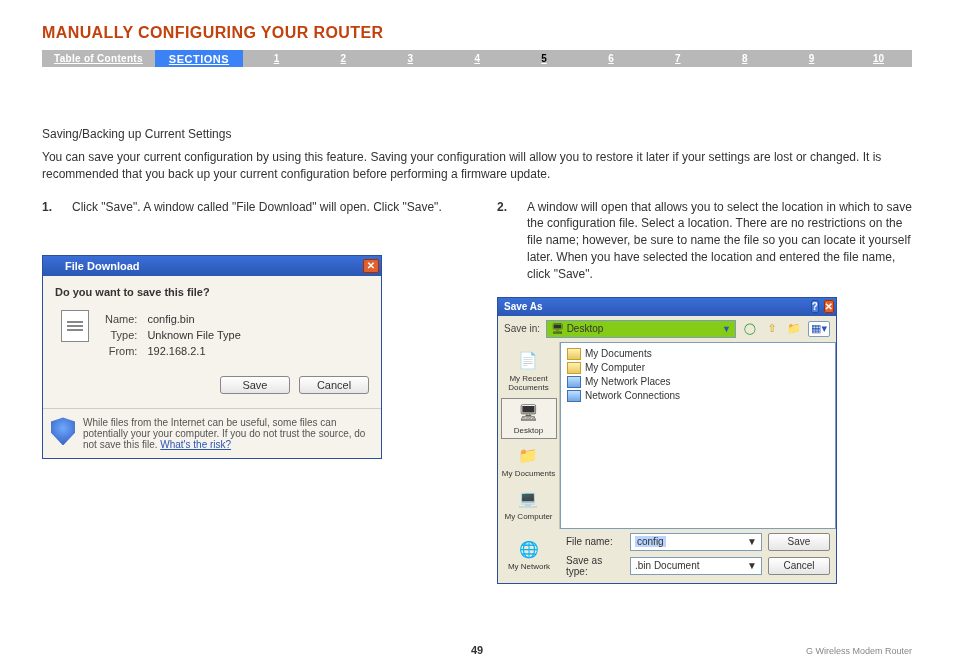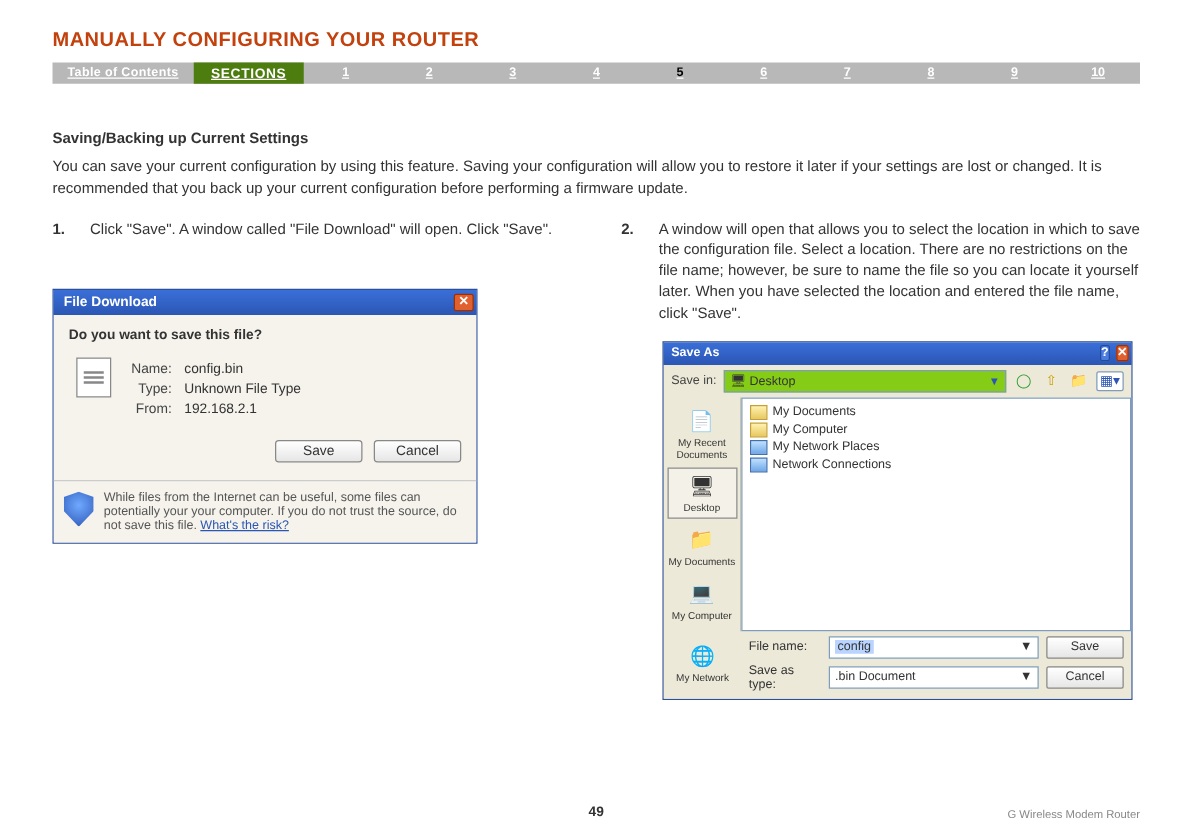--- a/index.html
+++ b/index.html
@@ -29,41 +29,42 @@
     font-size: 10px;
     color: #fff;
     text-decoration: underline;
   }
   .navbar .toc {
     padding: 0 12px;
     font-weight: bold;
     letter-spacing: 0.3px;
   }
   .navbar .sections {
-    background: #4d7c0f;
+    background: #3b82f6;
     padding: 0 14px;
     height: 100%;
     display: flex;
     align-items: center;
     font-weight: bold;
     font-size: 11px;
     letter-spacing: 0.5px;
   }
   .navbar .num {
     flex: 1;
     text-align: center;
     font-weight: bold;
   }
   .navbar .num.active { color: #000; }
 
   .content { padding-top: 36px; }
   .subheading {
-    font-weight: bold;
+    font-weight: normal;
     font-size: 12px;
     margin-bottom: 8px;
+    margin-top: 24px;
   }
   .intro {
     font-size: 12px;
     line-height: 1.4;
     margin-bottom: 16px;
   }
   .cols {
     display: flex;
     gap: 40px;
   }
@@ -87,21 +88,21 @@
     color: #333;
     margin-top: 40px;
   }
   .filedl .titlebar {
     background: linear-gradient(#3a6fd8, #2b56b4);
     color: #fff;
     height: 20px;
     display: flex;
     align-items: center;
     justify-content: space-between;
-    padding: 0 2px 0 8px;
+    padding: 0 2px 0 22px;
     font-weight: bold;
   }
   .closebtn {
     width: 16px; height: 14px;
     background: #e06030;
     border: 1px solid #a03000;
     color: #fff;
     font-size: 10px;
     line-height: 12px;
     text-align: center;
@@ -147,28 +148,27 @@
   }
   .shield {
     width: 24px; height: 28px; flex:none;
     background: radial-gradient(circle at 50% 40%, #6fa8ff, #2b56b4);
     clip-path: polygon(50% 0, 100% 15%, 100% 55%, 50% 100%, 0 55%, 0 15%);
   }
   .filedl .warning a { color: #2b56b4; text-decoration: underline; }
 
   
   .saveas {
-    width: 376px;
+    width: 340px;
     border: 1px solid #2b4f9b;
     font-family: Tahoma, Arial, sans-serif;
     font-size: 10px;
     color: #333;
     margin-top: 4px;
     background:#ece9d8;
-    margin-left:33px;
   }
   .saveas .titlebar {
     background: linear-gradient(#3a6fd8, #2b56b4);
     color: #fff;
     height: 18px;
     display: flex;
     align-items: center;
     justify-content: space-between;
     padding: 0 2px 0 6px;
     font-weight: bold;

